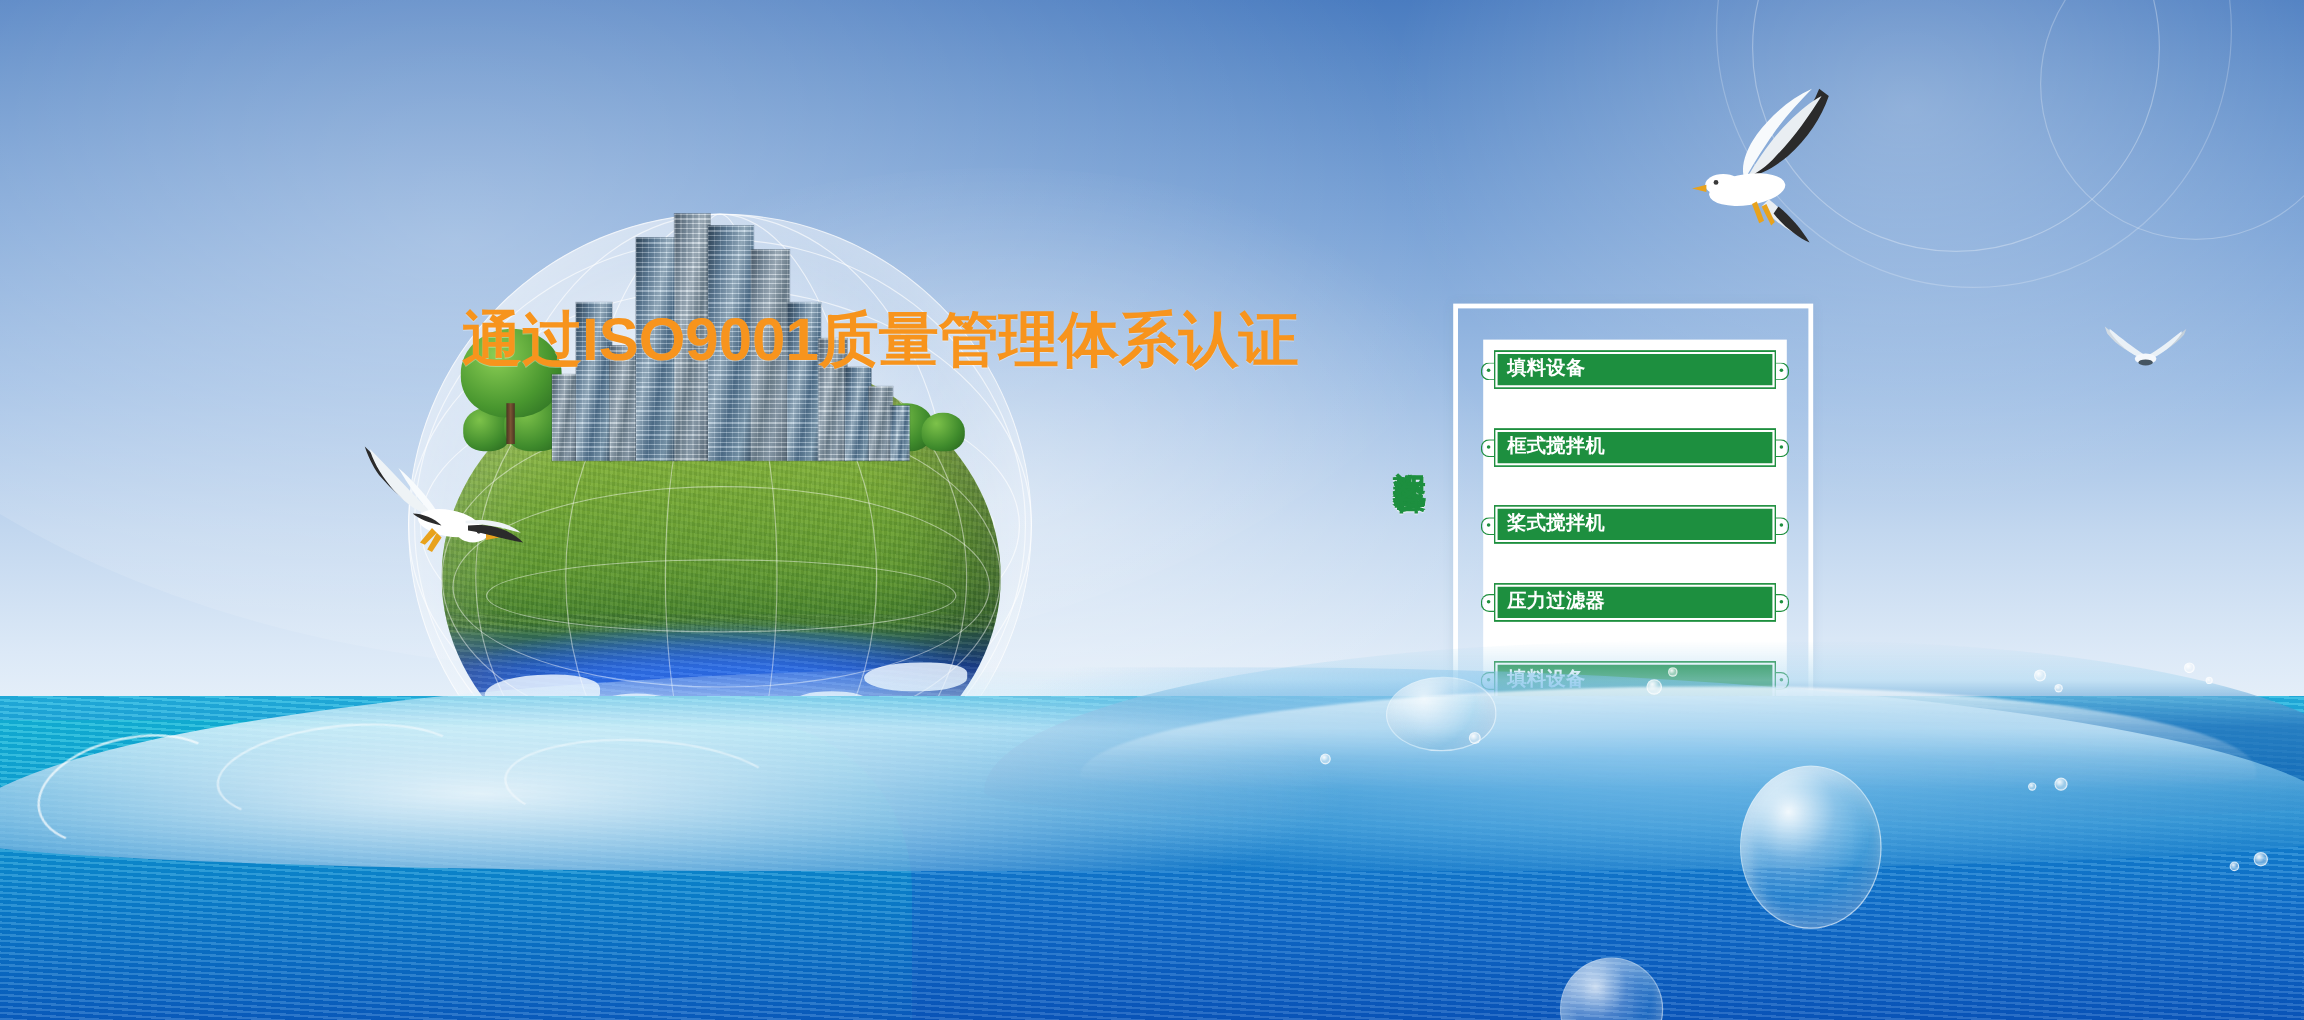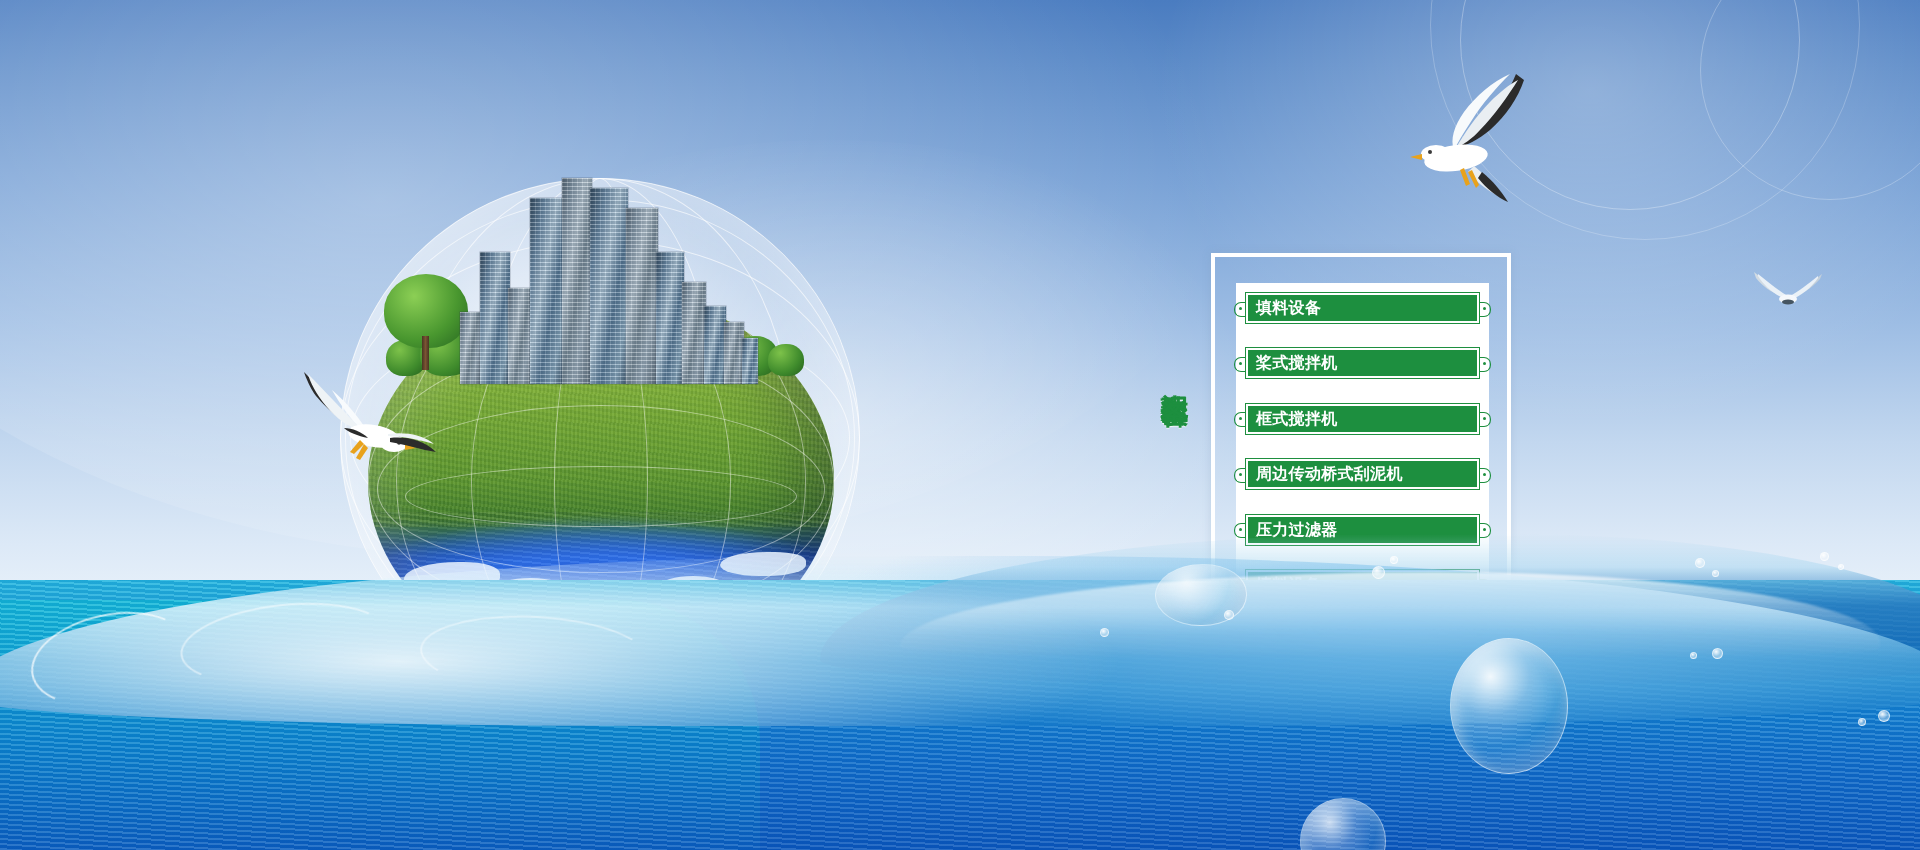--- a/index.html
+++ b/index.html
@@ -323,52 +323,48 @@
       <div class="bldg" style="left:166px; width:32px; height:176px;"></div>
       <div class="bldg glass" style="left:196px; width:28px; height:132px;"></div>
       <div class="bldg" style="left:222px; width:24px; height:102px;"></div>
       <div class="bldg glass" style="left:244px; width:22px; height:78px;"></div>
       <div class="bldg" style="left:264px; width:20px; height:62px;"></div>
       <div class="bldg glass" style="left:282px; width:16px; height:46px;"></div>
     </div>
   </div>
 
   <div id="headline">
+    <div class="l2">通过ISO9001质量管理体系认证</div>
   </div>
 
   <div id="vcaption">污水处理配套设备</div>
 
   <div id="panel">
     <div class="outer-frame"></div>
     <div class="inner-card">
       <div class="btn-list">
 
         <div class="pbtn">
           <span class="dotl"></span>
           <span class="lbl">填料设备</span>
           <span class="dotr"></span>
         </div>
 
         <div class="pbtn">
           <span class="dotl"></span>
+          <span class="lbl">框式搅拌机</span>
+          <span class="dotr"></span>
+        </div>
+
+        <div class="pbtn">
+          <span class="dotl"></span>
           <span class="lbl">桨式搅拌机</span>
           <span class="dotr"></span>
         </div>
 
-        <div class="pbtn">
-          <span class="dotl"></span>
-          <span class="lbl">框式搅拌机</span>
-          <span class="dotr"></span>
-        </div>
-
-        <div class="pbtn">
-          <span class="dotl"></span>
-          <span class="lbl">周边传动桥式刮泥机</span>
-          <span class="dotr"></span>
-        </div>
 
 
         <div class="pbtn">
           <span class="dotl"></span>
           <span class="lbl">压力过滤器</span>
           <span class="dotr"></span>
         </div>
 
         <div class="pbtn">
           <span class="dotl"></span>

